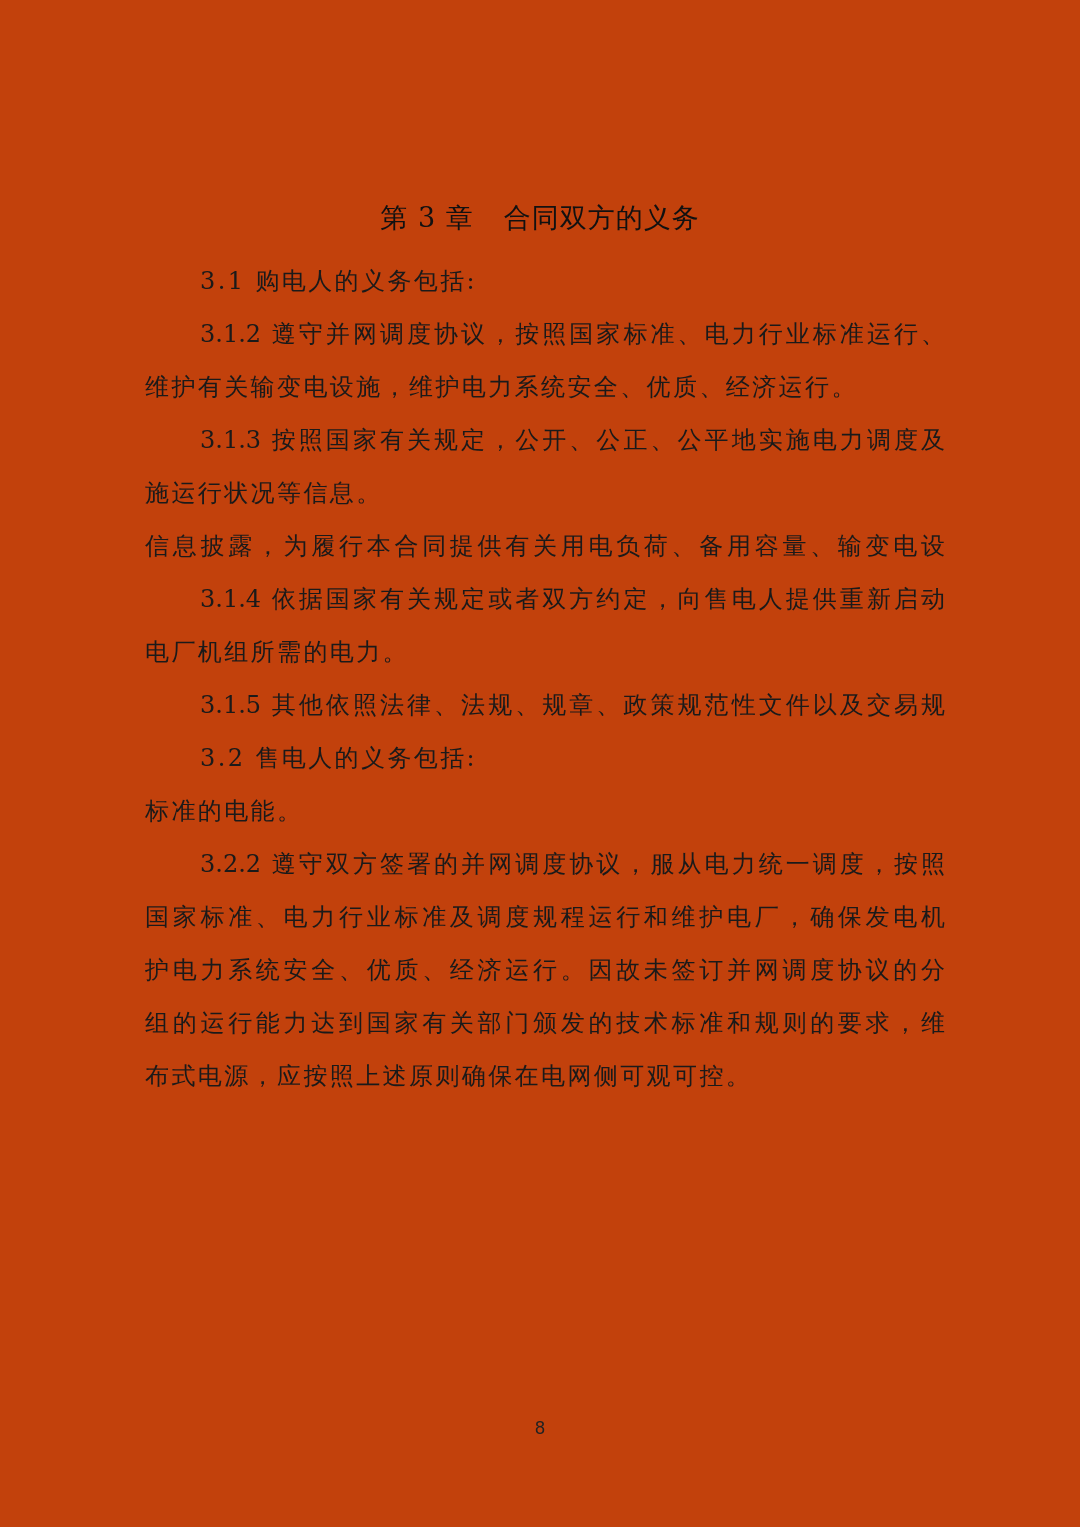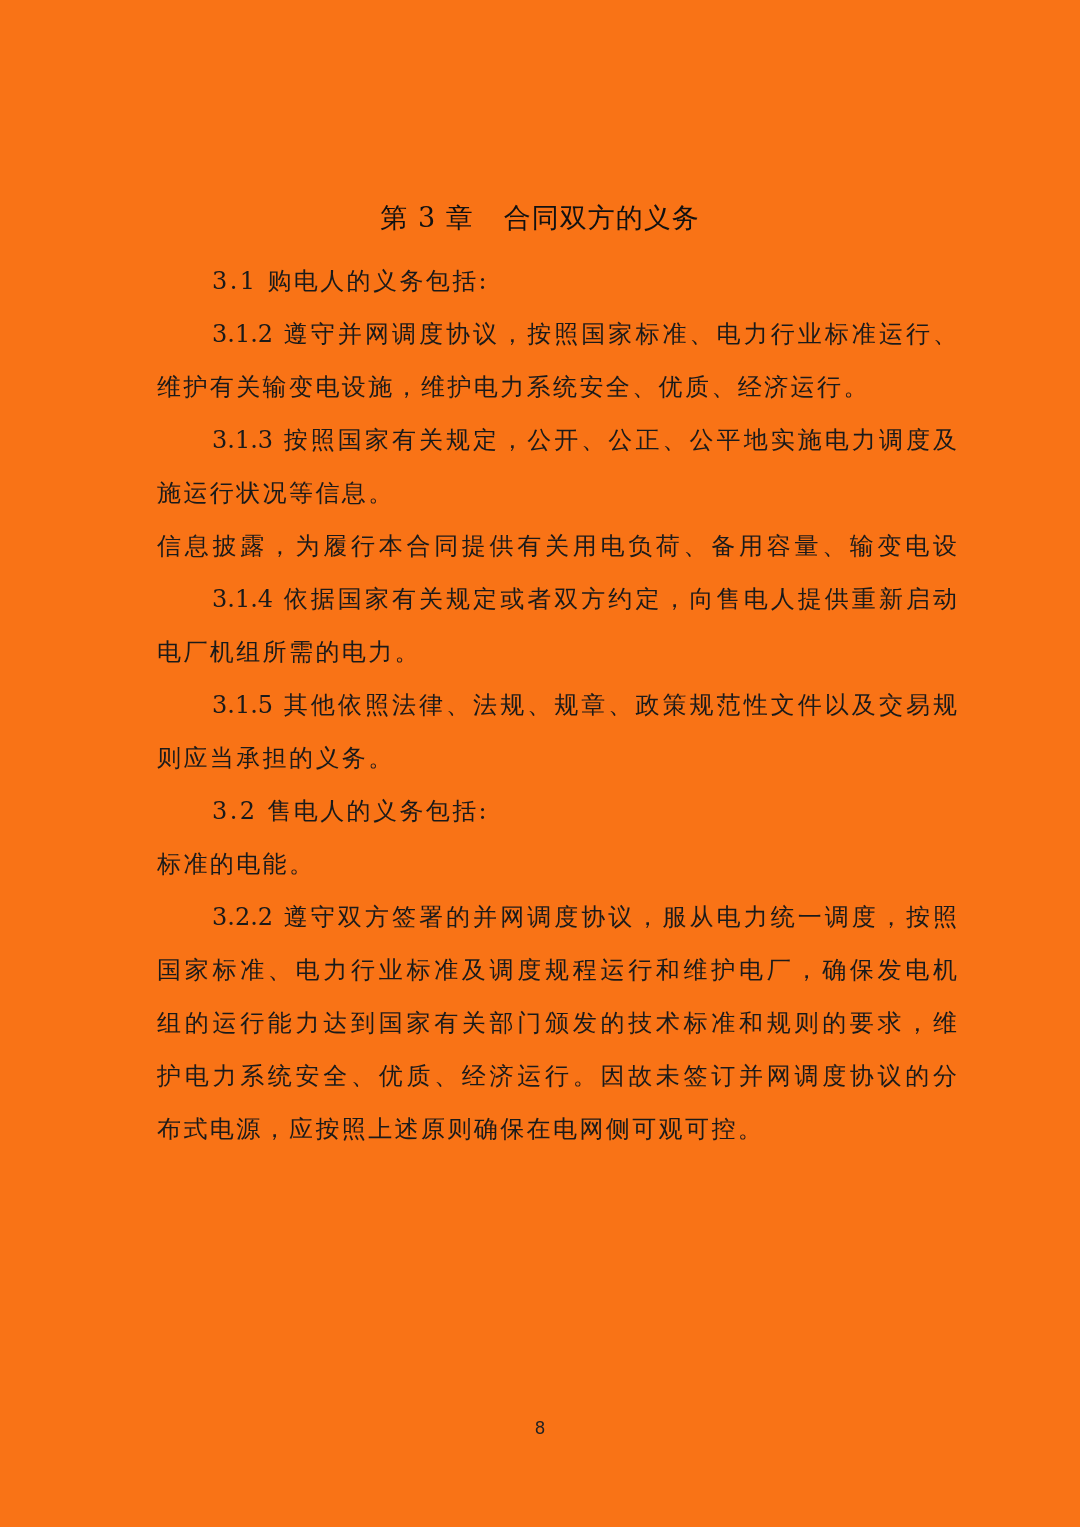--- a/index.html
+++ b/index.html
@@ -1,29 +1,29 @@
 <!DOCTYPE html>
 <html><head>
   <meta charset="utf-8">
   <style>
     html, body { margin: 0; padding: 0; background: #ffffff; }
     body { width: 1080px; height: 1527px; position: relative; overflow: hidden; }
     .page {
       position: absolute; left: 0; top: 0; width: 1080px; height: 1527px;
-      background: #f97316; color: #1a1a1a;
+      background: #c2410c; color: #1a1a1a;
       font-family: "DejaVu Serif", "Liberation Serif", serif;
     }
     .title {
       position: absolute; left: 0; top: 196px; width: 1080px;
       text-align: center; font-size: 27px; letter-spacing: 1px;
       line-height: 44px; color: #111;
     }
     .title .gap { display: inline-block; width: 30px; }
     .body {
-      position: absolute; left: 145px; top: 255px; width: 800px; margin-left: 12px;
+      position: absolute; left: 145px; top: 255px; width: 800px;
     }
     .line {
       height: 53px; line-height: 53px; font-size: 24px;
       letter-spacing: 2.4px; white-space: nowrap; color: #1a1a1a;
     }
     .line.indent { padding-left: 55px; }
     .line.justify { text-align: justify; text-align-last: justify; letter-spacing: 0; }
     .pagenum {
       position: absolute; left: 0; top: 1418px; width: 1080px; text-align: center;
       font-family: "Liberation Sans", sans-serif; font-size: 18px; color: #222;
@@ -40,24 +40,23 @@
   <div class="body">
     <div class="line indent">3.1 购电人的义务包括:</div>
     <div class="line indent justify">3.1.2 遵守并网调度协议，按照国家标准、电力行业标准运行、</div>
     <div class="line">维护有关输变电设施，维护电力系统安全、优质、经济运行。</div>
     <div class="line indent justify">3.1.3 按照国家有关规定，公开、公正、公平地实施电力调度及</div>
     <div class="line">施运行状况等信息。</div>
     <div class="line justify">信息披露，为履行本合同提供有关用电负荷、备用容量、输变电设</div>
     <div class="line indent justify">3.1.4 依据国家有关规定或者双方约定，向售电人提供重新启动</div>
     <div class="line">电厂机组所需的电力。</div>
     <div class="line indent justify">3.1.5 其他依照法律、法规、规章、政策规范性文件以及交易规</div>
-    <div class="line">则应当承担的义务。</div>
     <div class="line indent">3.2 售电人的义务包括:</div>
     <div class="line">标准的电能。</div>
     <div class="line indent justify">3.2.2 遵守双方签署的并网调度协议，服从电力统一调度，按照</div>
     <div class="line justify">国家标准、电力行业标准及调度规程运行和维护电厂，确保发电机</div>
+    <div class="line justify">护电力系统安全、优质、经济运行。因故未签订并网调度协议的分</div>
     <div class="line justify">组的运行能力达到国家有关部门颁发的技术标准和规则的要求，维</div>
-    <div class="line justify">护电力系统安全、优质、经济运行。因故未签订并网调度协议的分</div>
     <div class="line">布式电源，应按照上述原则确保在电网侧可观可控。</div>
   </div>
 
   <div class="pagenum">8</div>
 </div>
 
 </body></html>

